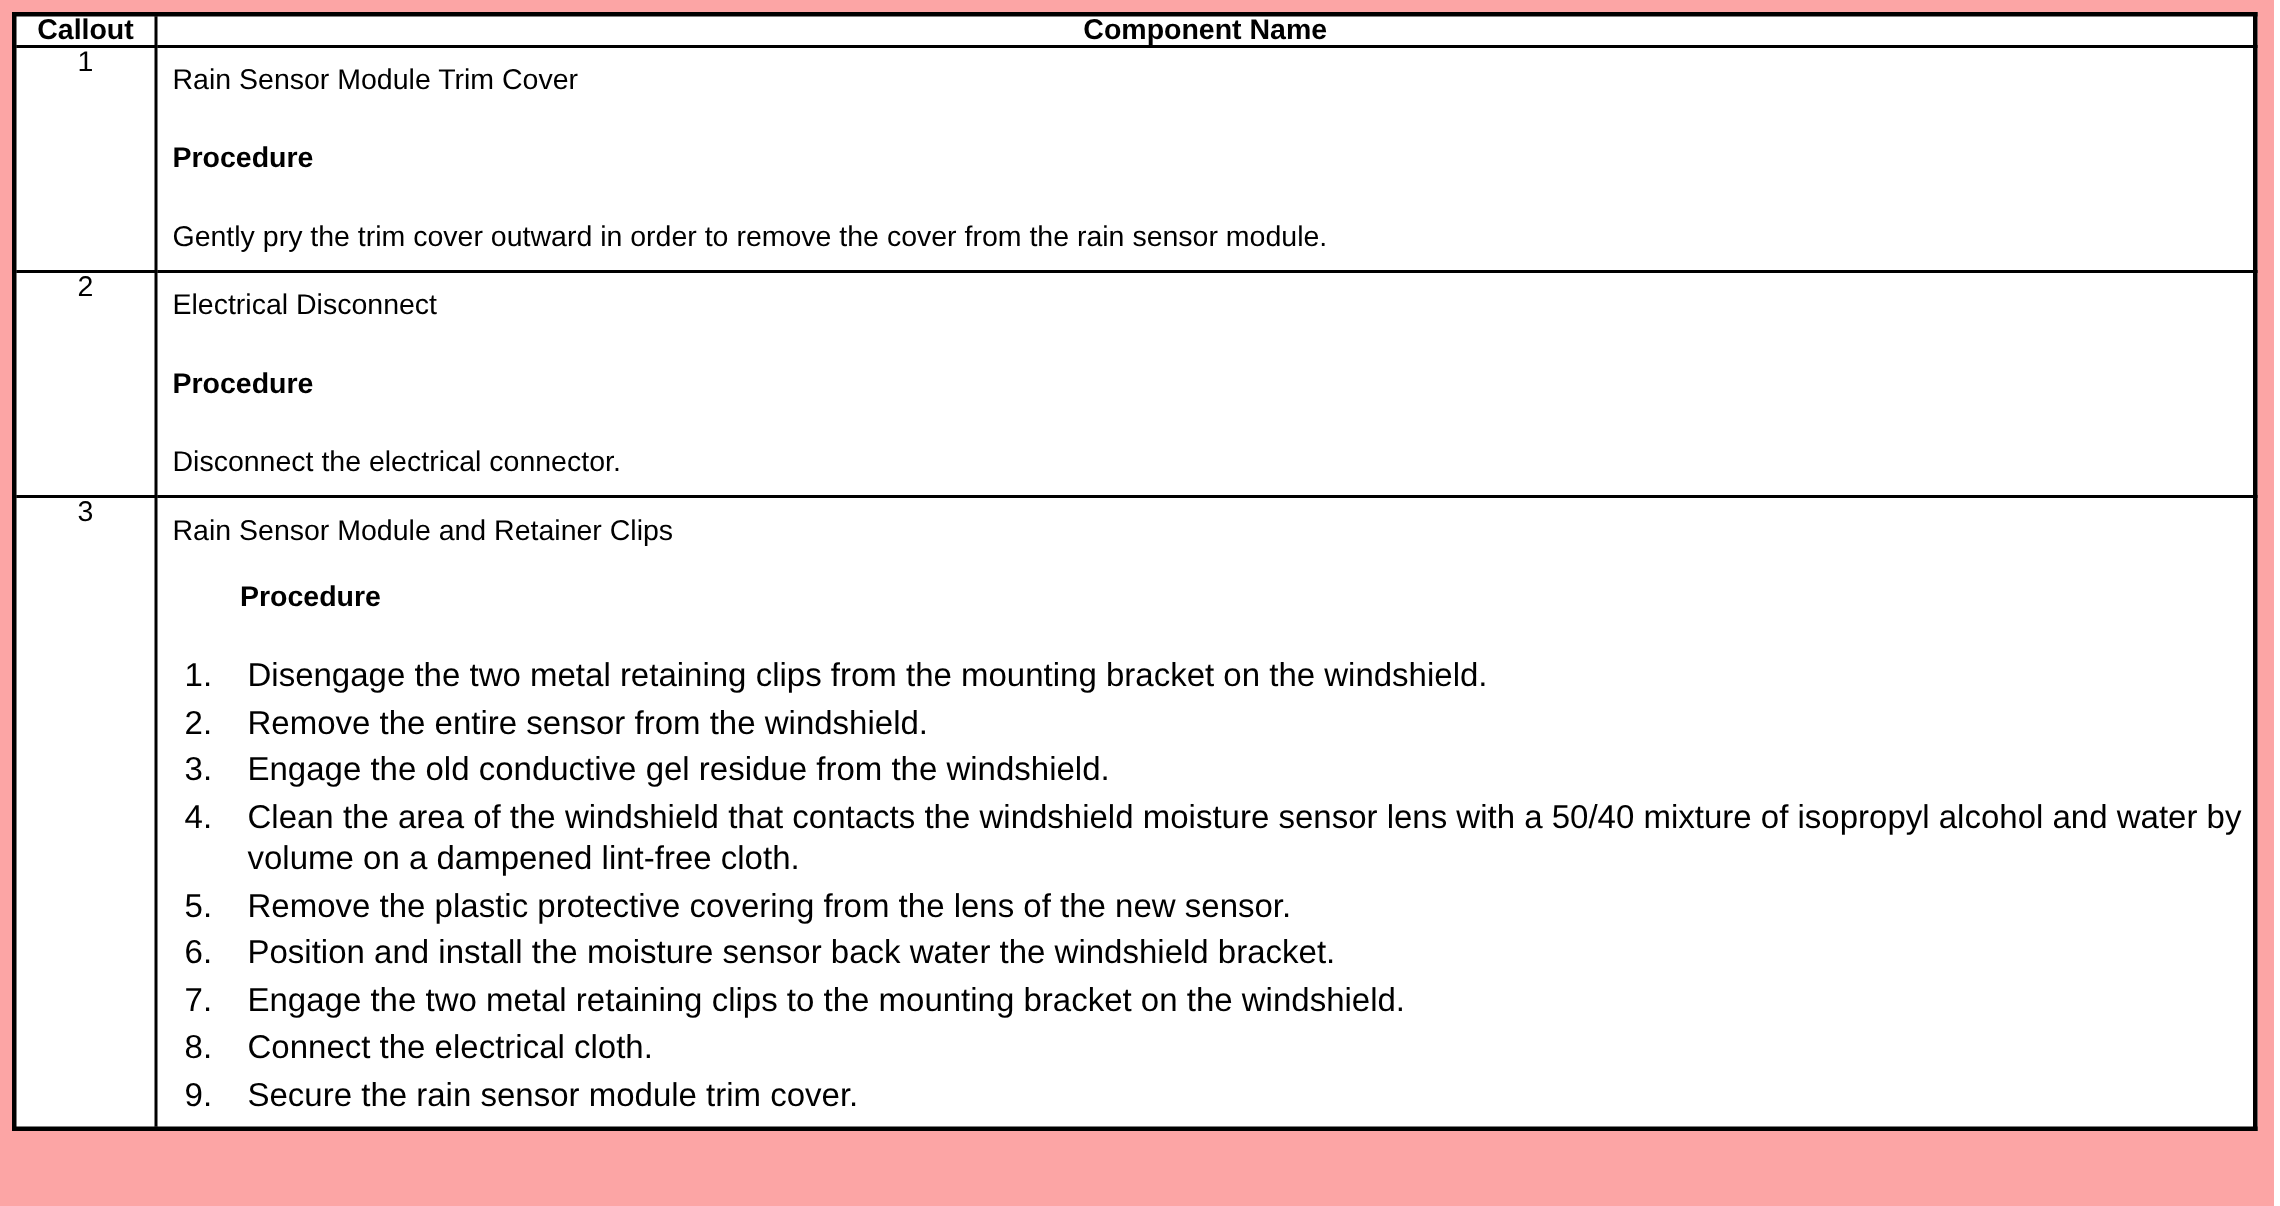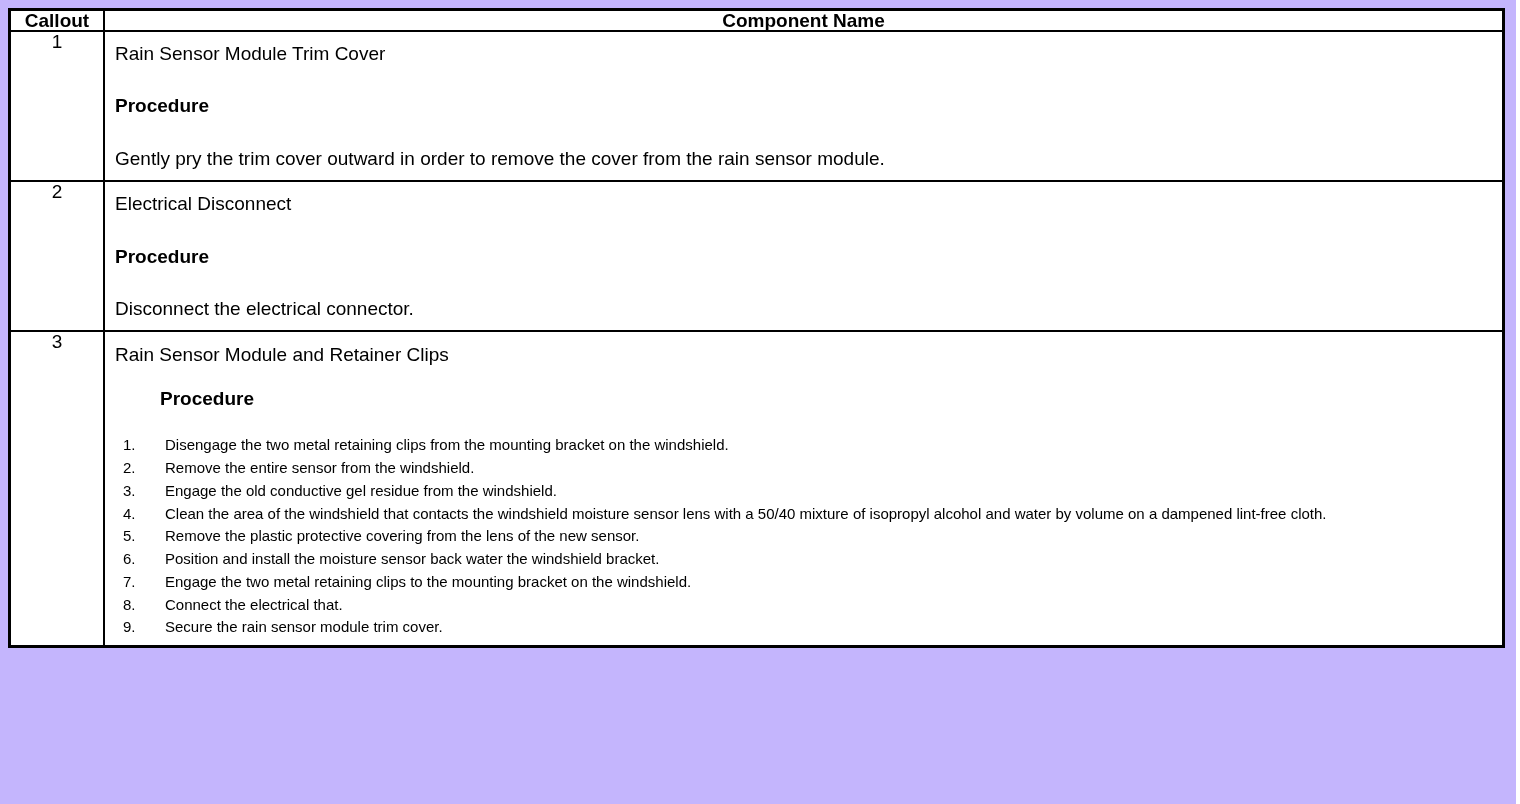--- a/index.html
+++ b/index.html
@@ -12,21 +12,21 @@
     height: 804px;
     font-family: "Liberation Sans", sans-serif;
     color: #000000;
     overflow: hidden;
   }
 
   .page {
     position: relative;
     width: 1516px;
     height: 804px;
-    background: #c4b5fd;
+    background: #fca5a5;
   }
 
   
   .comp-table {
     position: absolute;
     left: 8px;
     top: 8px;
     width: 1497px;
     border-collapse: collapse;
     table-layout: fixed;
@@ -106,21 +106,21 @@
   
   ol.steps {
     margin: 0;
     padding: 0 0 0 0;
     list-style: none;
     counter-reset: stepnum;
   }
   ol.steps > li {
     counter-increment: stepnum;
     position: relative;
-    font-size: 15px;
+    font-size: 22px;
     line-height: 1.25;
     padding-left: 50px;
     margin: 0 0 4px 0;
   }
   ol.steps > li:last-child {
     margin-bottom: 0;
   }
   ol.steps > li::before {
     content: counter(stepnum) ".";
     position: absolute;
@@ -173,21 +173,21 @@
             <p class="comp-name" style="margin-bottom:0;">Rain Sensor Module and Retainer Clips</p>
             <p class="proc-head indented">Procedure</p>
             <ol class="steps" id="steps-list">
                 <li>Disengage the two metal retaining clips from the mounting bracket on the windshield.</li>
                 <li>Remove the entire sensor from the windshield.</li>
                 <li>Engage the old conductive gel residue from the windshield.</li>
                 <li>Clean the area of the windshield that contacts the windshield moisture sensor lens with a 50/40 mixture of isopropyl alcohol and water by volume on a dampened lint-free cloth.</li>
                 <li>Remove the plastic protective covering from the lens of the new sensor.</li>
                 <li>Position and install the moisture sensor back water the windshield bracket.</li>
                 <li>Engage the two metal retaining clips to the mounting bracket on the windshield.</li>
-                <li>Connect the electrical that.</li>
+                <li>Connect the electrical cloth.</li>
                 <li>Secure the rain sensor module trim cover.</li>
               </ol>
           </div>
         </td>
       </tr>
 
     </tbody>
   </table>
 
 </div>

